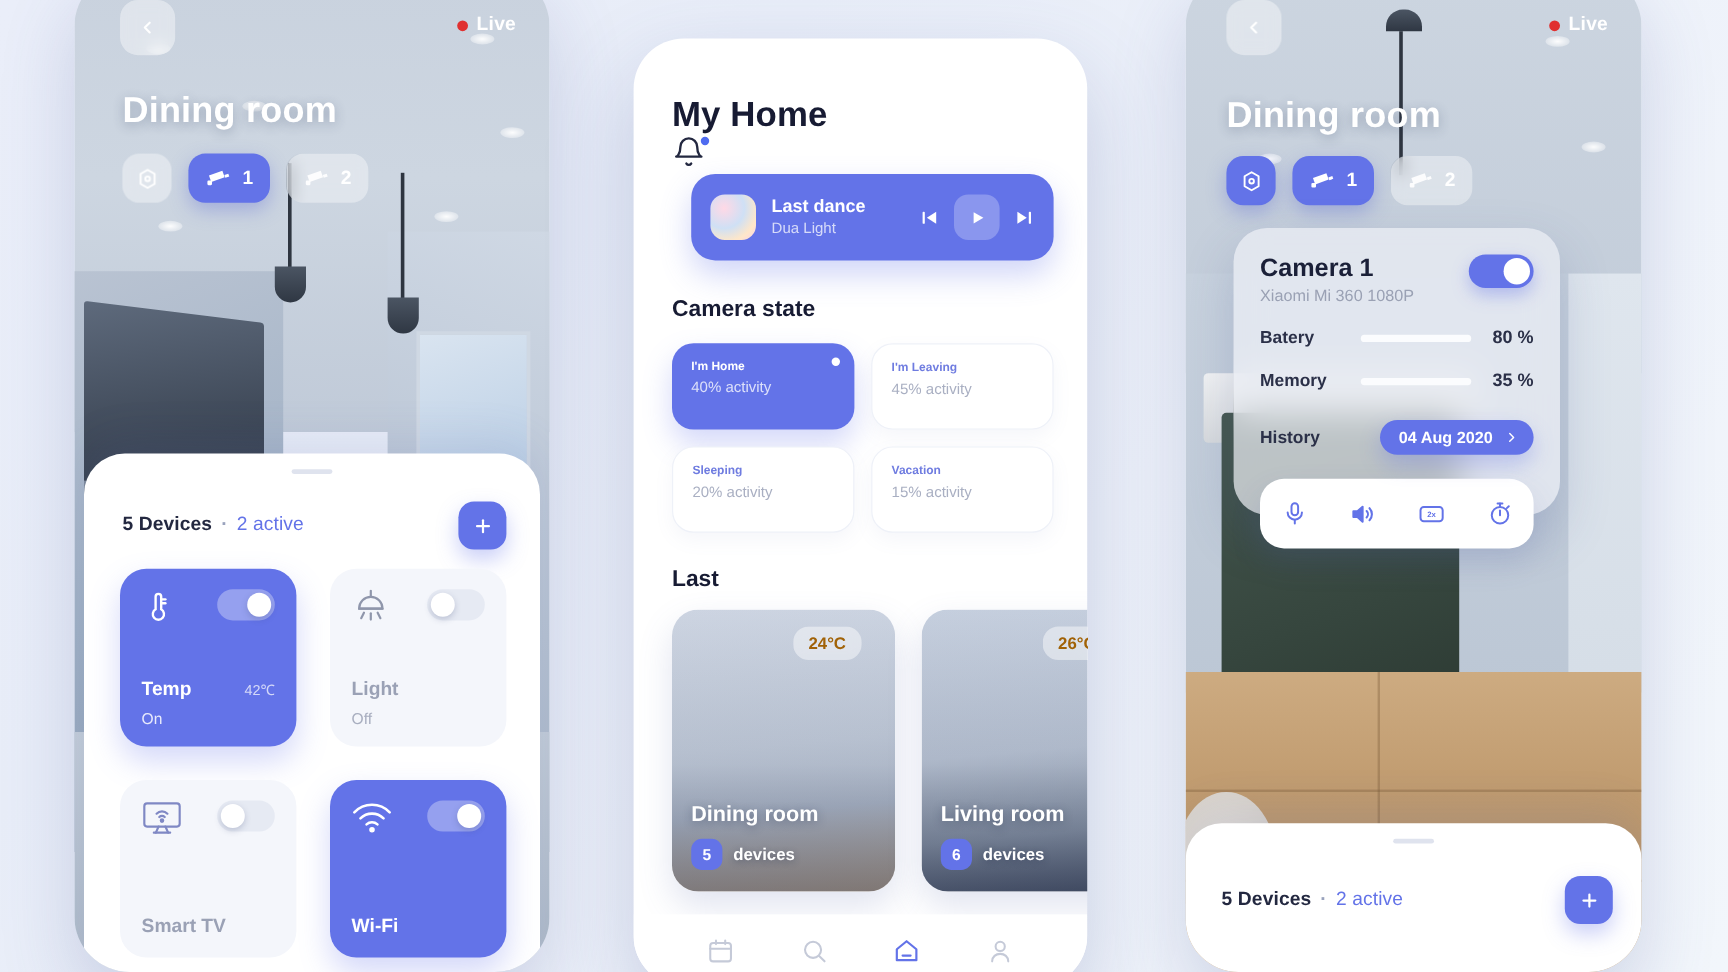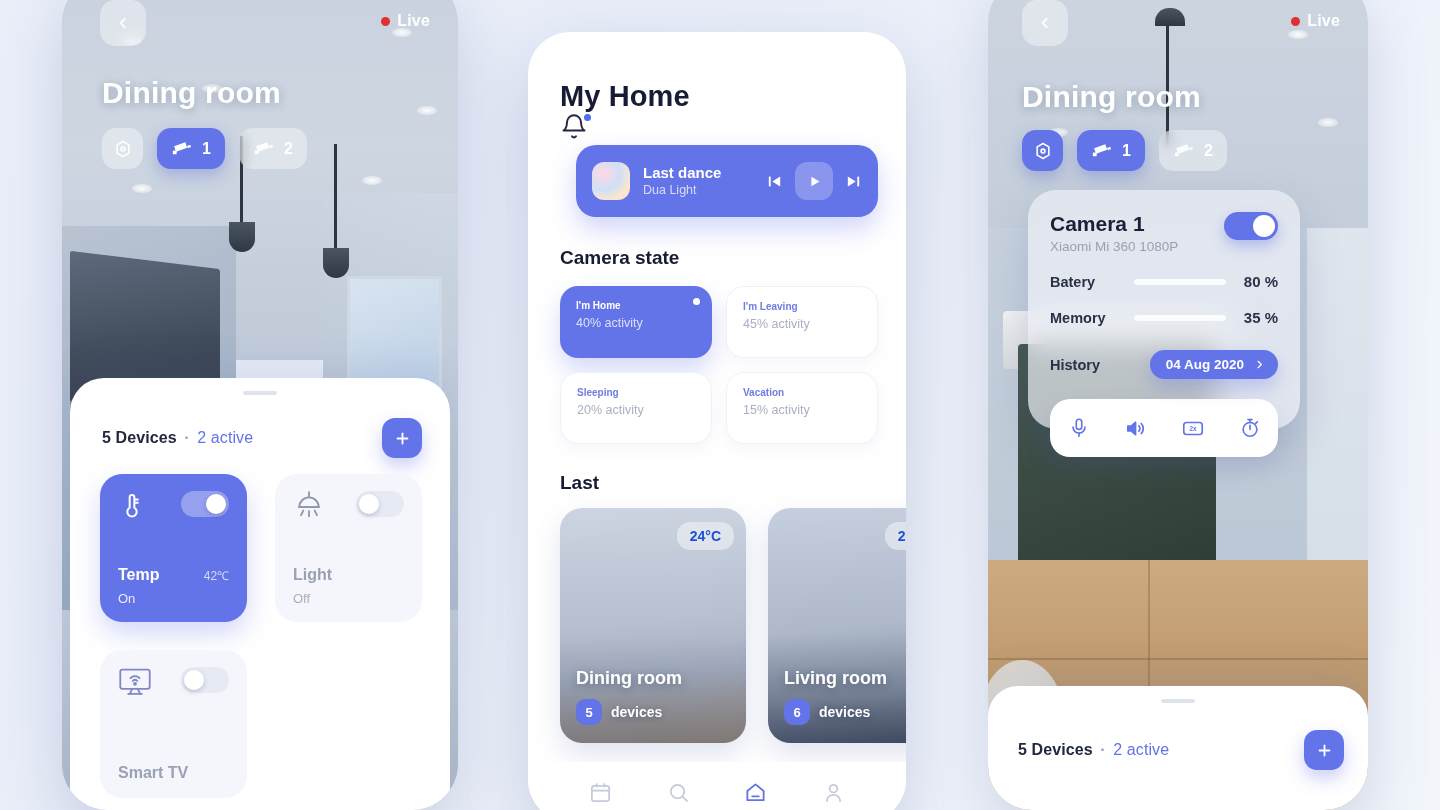--- a/index.html
+++ b/index.html
@@ -163,23 +163,23 @@
 
   .rooms{position:absolute;left:32px;right:0;display:flex;gap:22px;}
   .room{width:186px;height:235px;border-radius:22px;position:relative;
     overflow:hidden;flex:none;cursor:pointer;box-shadow:0 12px 28px rgba(90,105,170,.18);}
   .room-scene1{position:absolute;inset:0;
     background:linear-gradient(175deg,#d4dbe6 0%,#c6cfdc 48%,#b7c1d0 70%,#bfa98f 100%);}
   .room-scene2{position:absolute;inset:0;
     background:linear-gradient(175deg,#ccd5e2 0%,#bdc7d6 50%,#8f9bac 78%,#4c566a 100%);}
   .room-tint{position:absolute;inset:0;background:linear-gradient(180deg,
     rgba(120,135,175,.08) 0%,rgba(60,72,105,.12) 55%,rgba(40,50,78,.42) 100%);}
-  .room-temp{position:absolute;right:12px;top:14px;padding:6px 13px;border-radius:13px;
+  .room-temp{position:absolute;right:28px;top:14px;padding:6px 13px;border-radius:13px;
     background:rgba(255,255,255,.45);backdrop-filter:blur(5px);
-    color:#1d4ed8;font-size:14px;font-weight:700;}
+    color:#a16207;font-size:14px;font-weight:700;}
   .room-name{position:absolute;left:16px;bottom:54px;color:#fff;font-size:18px;
     font-weight:700;text-shadow:0 2px 8px rgba(30,40,70,.4);}
   .room-dev{position:absolute;left:16px;bottom:18px;display:flex;align-items:center;gap:9px;}
   .room-badge{width:26px;height:26px;border-radius:9px;background:#6373e8;color:#fff;
     font-size:13px;font-weight:700;display:flex;align-items:center;justify-content:center;}
   .room-dev-lbl{color:#fff;font-size:14px;font-weight:600;
     text-shadow:0 1px 6px rgba(30,40,70,.4);text-align:right;}
 
   .nav{position:absolute;left:0;right:0;bottom:0;height:60px;background:#fff;
     display:flex;align-items:center;justify-content:space-around;padding:0 34px;}
@@ -358,20 +358,39 @@
               </div>
           </div>
           <div class="dev-foot">
             <div class="dev-row">
               <span class="dev-name">Smart TV</span>
               <span class="dev-val"></span>
             </div>
           </div>
         </div>
 
+        <div class="dev on">
+          <div class="dev-top">
+            <svg width="34" height="30" viewBox="0 0 30 24" fill="none" stroke="#fff" stroke-width="1.9" stroke-linecap="round">
+              <path d="M2 7.5a18 18 0 0 1 26 0"></path>
+              <path d="M6.5 12a12 12 0 0 1 17 0"></path>
+              <path d="M11 16.4a6 6 0 0 1 8 0"></path>
+              <circle cx="15" cy="20.4" r="1.1" fill="#fff"></circle>
+              </svg>
+            <div class="toggle tg-on">
+                <span class="knob"></span>
+              </div>
+          </div>
+          <div class="dev-foot">
+            <div class="dev-row">
+              <span class="dev-name">Wi-Fi</span>
+              <span class="dev-val"></span>
+            </div>
+          </div>
+        </div>
       </div>
     </div>
   </div>
 
   <div class="phone" id="phone-center">
     <div class="c-pad">
       <div class="c-head">
         <div class="c-title">My Home</div>
         <div class="bell-wrap">
           <svg width="28" height="28" viewBox="0 0 24 24" fill="none" stroke="#232840" stroke-width="1.7" stroke-linecap="round" stroke-linejoin="round">

